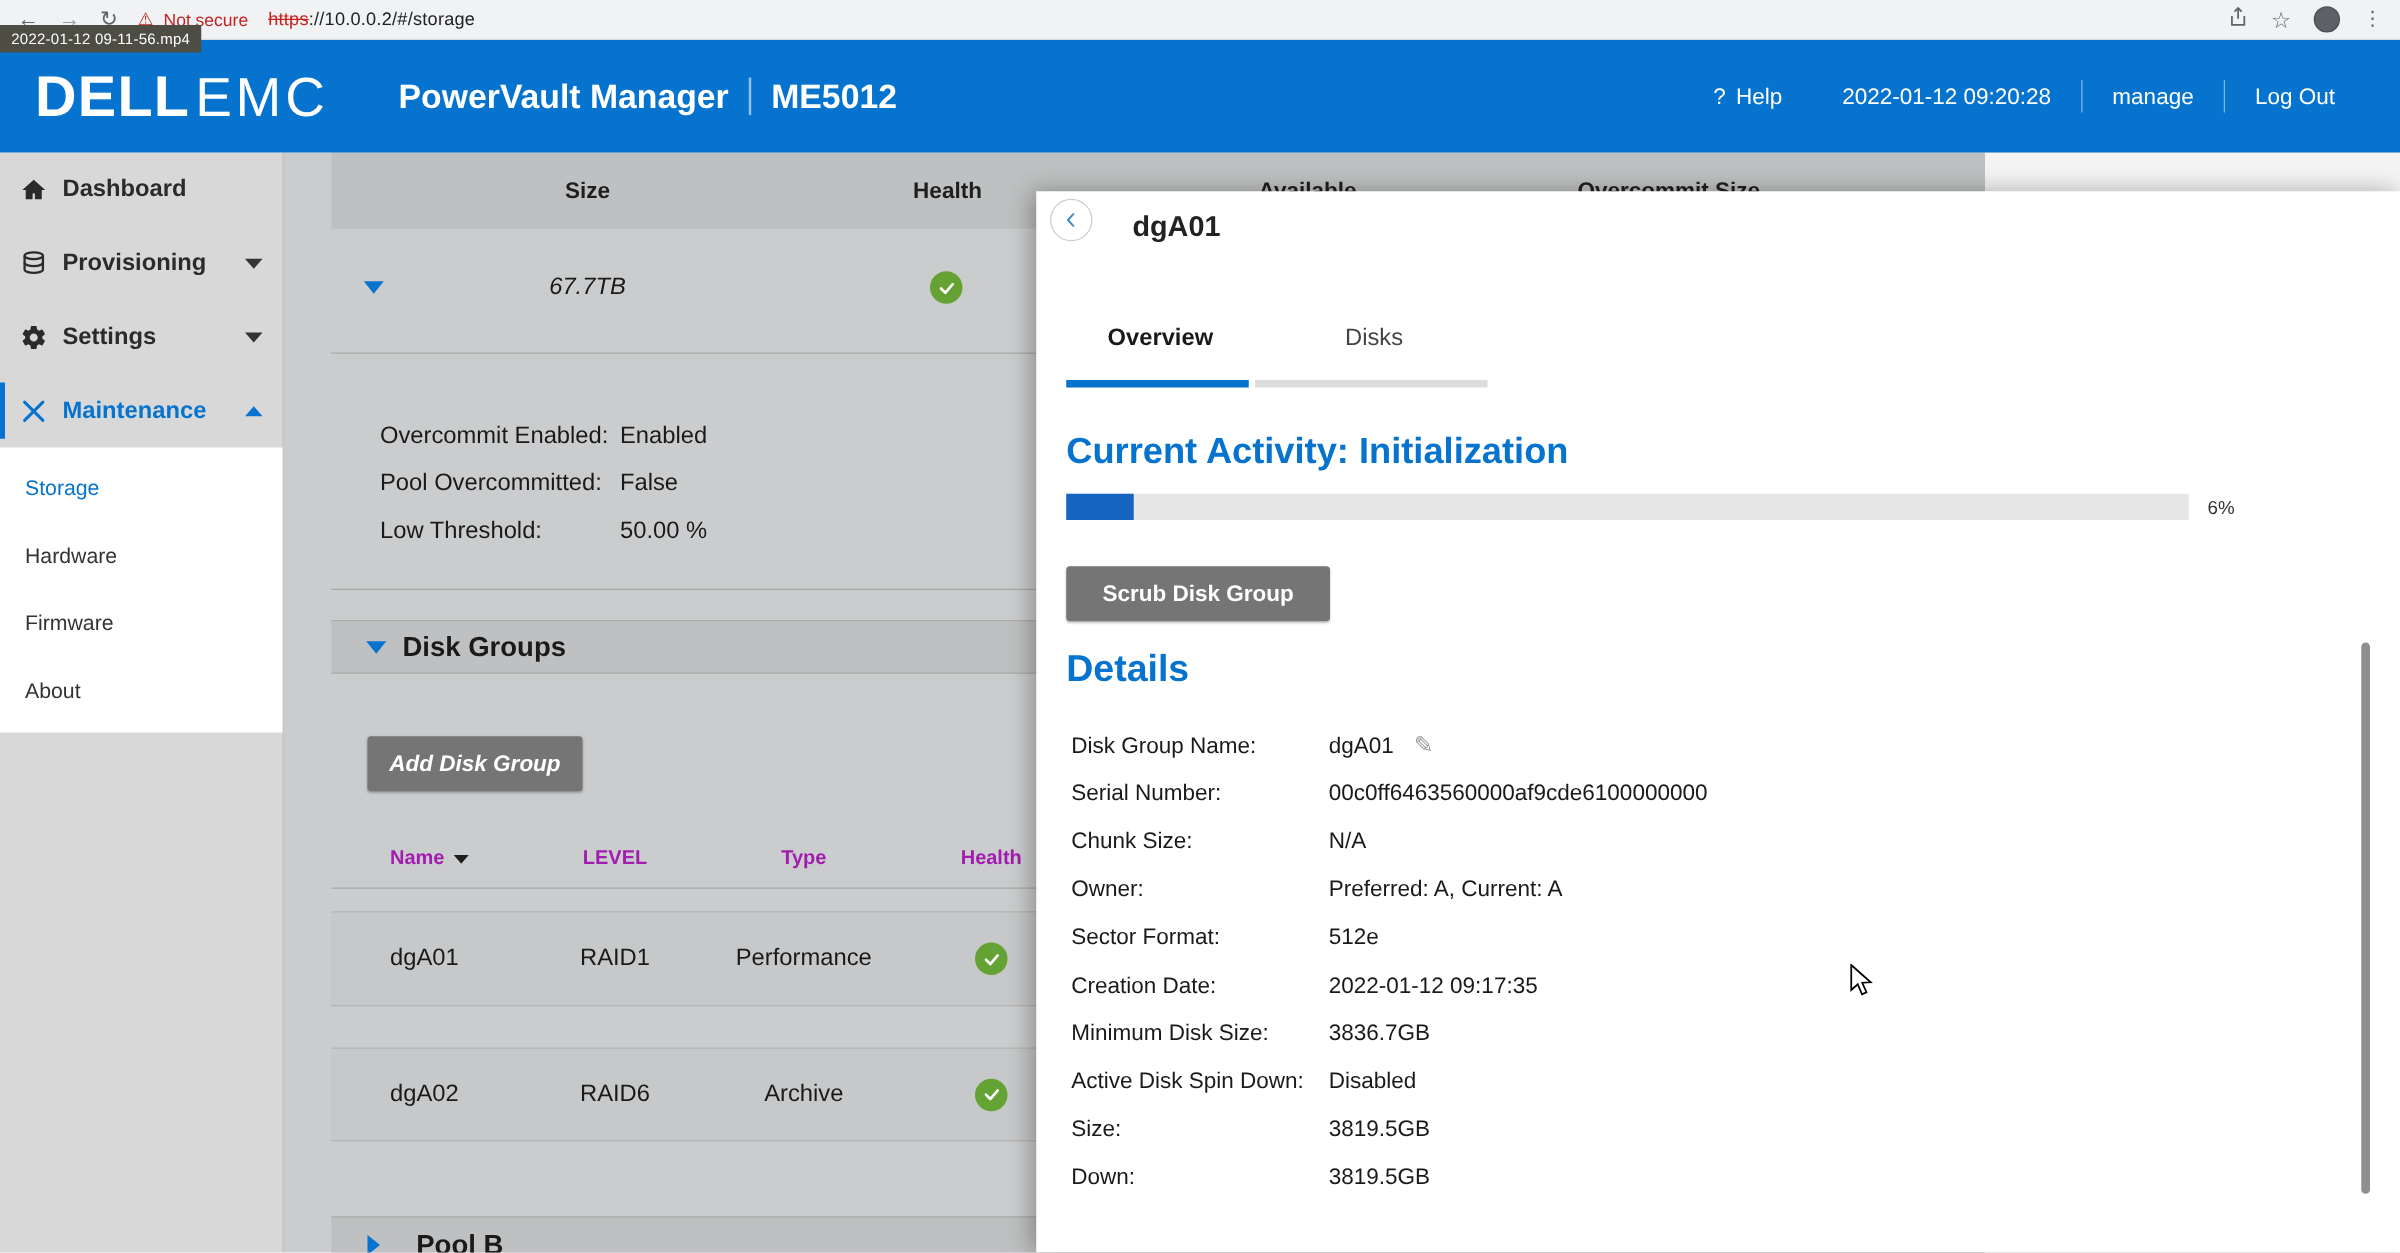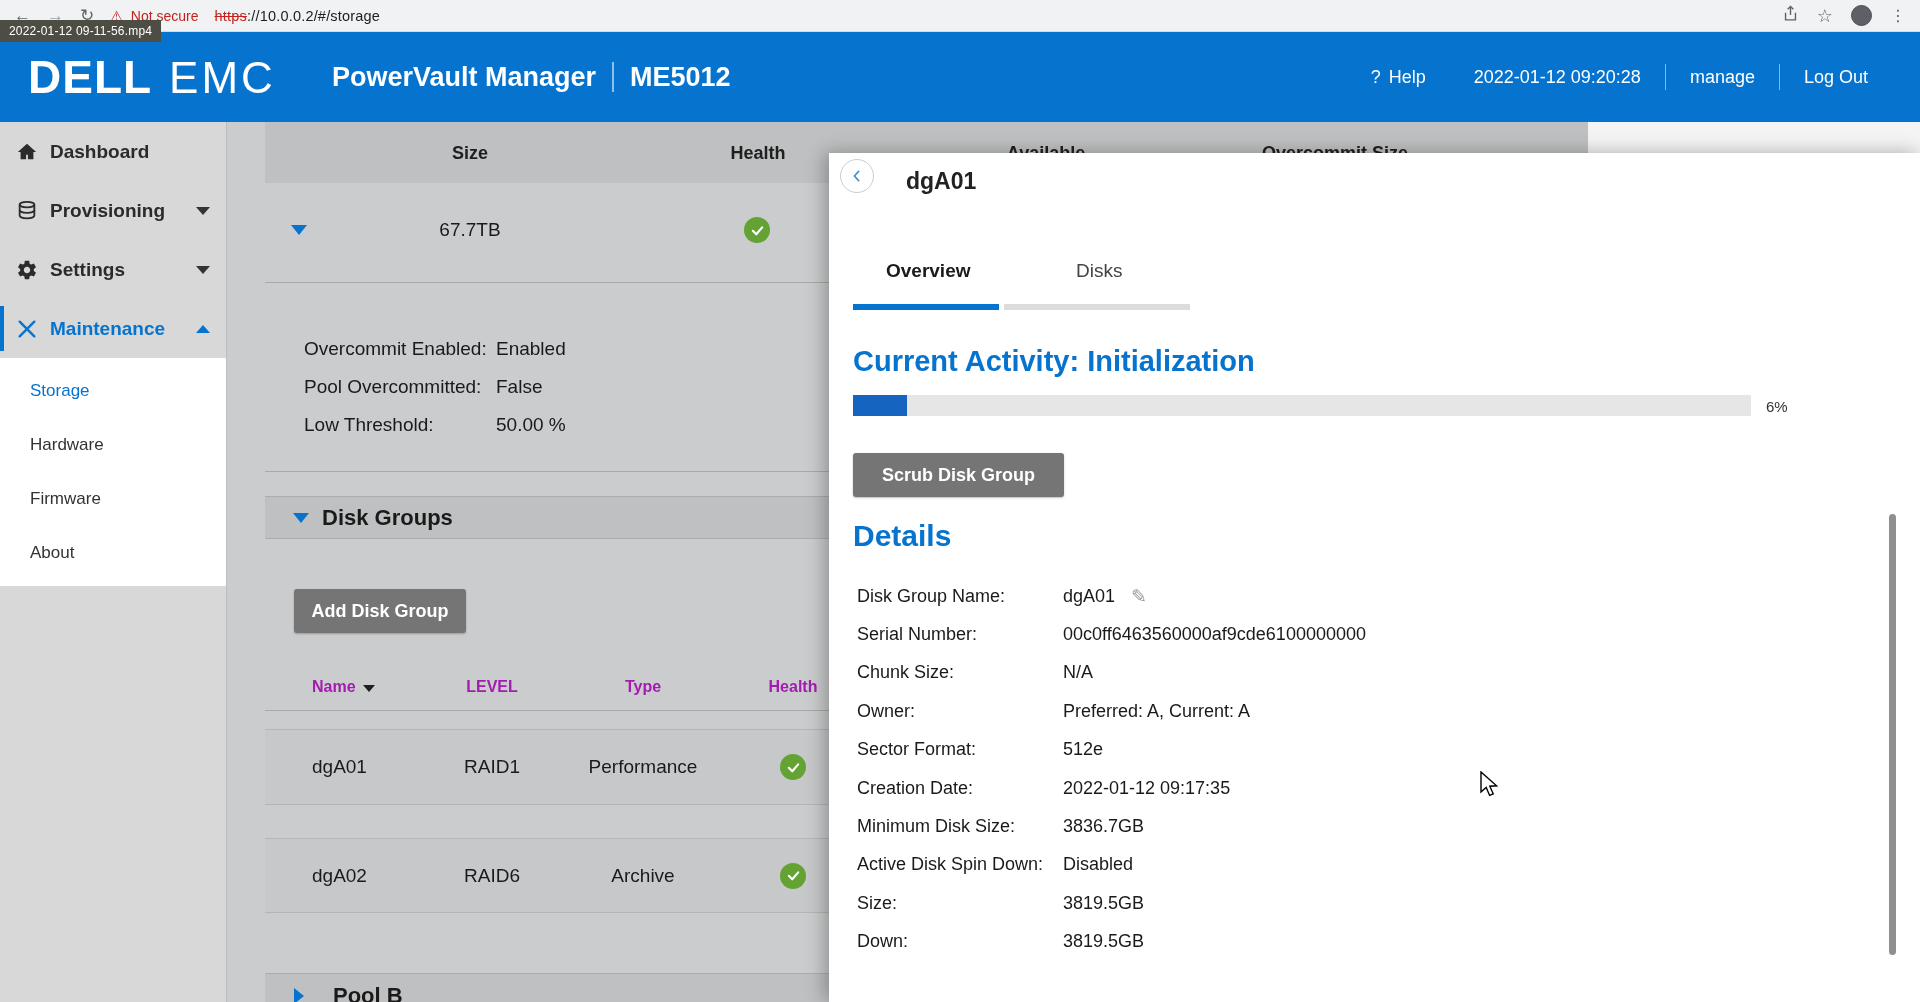--- a/index.html
+++ b/index.html
@@ -1,18 +1,18 @@
 <!DOCTYPE html>
 <html><head>
 <meta charset="utf-8">
 <style>
   * { margin:0; padding:0; box-sizing:border-box; }
   body { font-family:"Liberation Sans","DejaVu Sans",sans-serif; }
   .screen { position:relative; width:1920px; height:1002px; overflow:hidden; background:#fff; }
-  .a { position:absolute; }
+  .a { position:absolute;font-style:italic; }
 
   
   .browser-bar { position:absolute; left:0; top:0; width:100%; height:32px; background:#F1F2F4;
     border-bottom:1px solid #D8DADD; display:flex; align-items:center; padding:0 14px; gap:16px;
     color:#5F6368; font-size:17px; z-index:20; }
   .bicon { cursor:default; line-height:1; }
   .warn { color:#C5221F; font-size:14px; margin-right:-8px; }
   .notsecure { color:#C5221F; font-size:14px; }
   .url { color:#202124; font-size:14.5px; letter-spacing:.2px; }
   .scheme { color:#C5221F; text-decoration:line-through; }
@@ -20,41 +20,41 @@
   .avatar { width:21px; height:21px; border-radius:50%; background:#5d6166; border:1px solid #4a4d50; }
 
   .badge { position:absolute; left:0; top:20px; z-index:60; background:#4E4D44; color:#fff;
     font-size:12px; padding:4px 9px; letter-spacing:.2px; }
 
   
   .app-header { position:absolute; left:0; top:32px; width:100%; height:90px; background:#0673CE;
     color:#fff; display:flex; align-items:center; padding:0 28px; z-index:15; }
   .brand { display:flex; align-items:baseline; margin-right:56px; }
   .dell { font-size:46px; font-weight:800; letter-spacing:1px; }
-  .emc  { font-size:44px; font-weight:300; letter-spacing:3px; margin-left:17px; }
+  .emc  { font-size:44px; font-weight:300; letter-spacing:3px; margin-left:4px; }
   .title-group { display:flex; align-items:center; font-size:27px; font-weight:700; }
   .vsep { width:2px; height:30px; background:rgba(255,255,255,.55); margin:0 16px; }
   .header-right { margin-left:auto; display:flex; align-items:center; font-size:18px; }
   .hitem { padding:0 24px; white-space:nowrap; }
   .hsep { width:1px; height:26px; background:rgba(255,255,255,.5); }
   .qmark { font-weight:400; margin-right:8px; }
 
   
   .sidebar { position:absolute; left:0; top:122px; width:227px; bottom:0; background:#D8D8D9;
     border-right:1px solid #BDBDBD; z-index:5; }
   .nav-item { position:relative; height:59px; display:flex; align-items:center; padding:0 16px;
     gap:12px; font-size:19px; font-weight:700; color:#2b2b2b; cursor:pointer; }
   .nav-item svg { flex:none; }
   .nav-blue { color:#0673CE; }
   .active-bar { position:absolute; left:0; top:7px; bottom:7px; width:4px; background:#0673CE; }
   .chev { margin-left:auto; width:0; height:0; }
   .chev-down { border-left:7px solid transparent; border-right:7px solid transparent; border-top:8px solid #333; }
   .chev-up { border-left:7px solid transparent; border-right:7px solid transparent; border-bottom:8px solid #0673CE; }
   .submenu { background:#fff; padding:6px 0; }
-  .sub-item { height:54px; display:flex; align-items:center; padding-left:30px; font-size:17px; color:#333; cursor:pointer; }
+  .sub-item { height:54px; display:flex; align-items:center; padding-left:20px; font-size:17px; color:#333; cursor:pointer; }
   .sub-active { color:#0673CE; }
 
   
   .main { position:absolute; left:227px; top:122px; right:0; bottom:0; background:#CBCCCD; }
   .white-sliver { position:absolute; left:1361px; top:0; right:0; bottom:0; background:#F4F4F4; }
   .strip { position:absolute; left:38px; width:1323px; background:#BFC0C1; }
   .hlabel { position:absolute; top:50%; transform:translate(-50%,-50%); font-weight:700; font-size:18px; color:#1f1f1f; white-space:nowrap; }
   .divider { position:absolute; left:38px; width:1323px; border-top:1px solid #A9A9A9; }
   .tdb { width:0; height:0; border-left:8px solid transparent; border-right:8px solid transparent; border-top:10px solid #0673CE; }
   .trb { width:0; height:0; border-top:8px solid transparent; border-bottom:8px solid transparent; border-left:10px solid #0673CE; }

